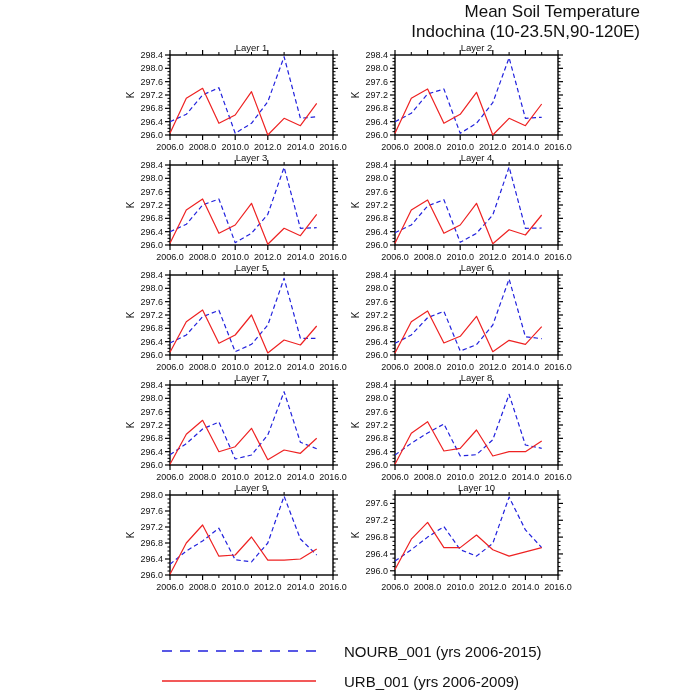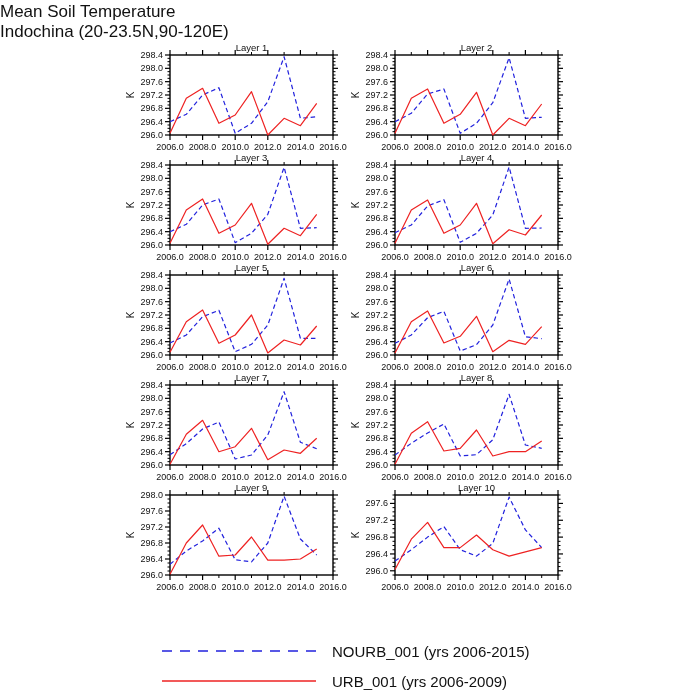--- a/index.html
+++ b/index.html
@@ -2,37 +2,37 @@
 <html><head>
 <meta charset="utf-8">
 <style>
   html,body{margin:0;padding:0;background:#ffffff;}
   .page{
     position:relative;width:700px;height:700px;background:#ffffff;
     font-family:"Liberation Sans","DejaVu Sans",sans-serif;color:#000;
     overflow:hidden;
   }
   .fig-title{
-    position:absolute;top:2px;left:0;width:640px;text-align:left;
+    position:absolute;top:2px;left:0;width:640px;text-align:right;
     font-size:17px;line-height:20px;color:#111;
   }
   #panel-canvas{position:absolute;top:0;left:0;}
   .legend{position:absolute;left:160px;top:636px;width:520px;}
-  .legend-row{display:flex;align-items:center;height:30px;}
+  .legend-row{display:flex;align-items:center;height:30px;gap:12px;}
   .legend-sample{width:158px;height:8px;margin-right:14px;flex:0 0 auto;}
   .legend-label{font-size:15px;color:#111;white-space:nowrap;}
 </style>
 </head>
 <body>
 
 <div class="page">
 
   <div class="fig-title">
     <div>Mean Soil Temperature</div>
-    <div>Indochina (20-23.5N,90-120E)</div>
+    <div>Indochina (10-23.5N,90-120E)</div>
   </div>
 
   <svg id="panel-canvas" width="700" height="625">
       <g>
         <text x="251.5" y="51" text-anchor="middle" font-size="9.5" fill="#111" font-family="&quot;Liberation Sans&quot;,&quot;DejaVu Sans&quot;,sans-serif">Layer 1</text>
         <rect x="170" y="55" width="163" height="80" fill="none" stroke="#000" stroke-width="1.4"></rect>
         <line x1="170" y1="135" x2="170" y2="140" stroke="#000" stroke-width="1.2"></line>
         <line x1="170" y1="55" x2="170" y2="50" stroke="#000" stroke-width="1.2"></line>
         <text x="170" y="150" text-anchor="middle" font-size="9" fill="#111" font-family="&quot;Liberation Sans&quot;,&quot;DejaVu Sans&quot;,sans-serif">2006.0</text>
         <line x1="202.6" y1="135" x2="202.6" y2="140" stroke="#000" stroke-width="1.2"></line>

